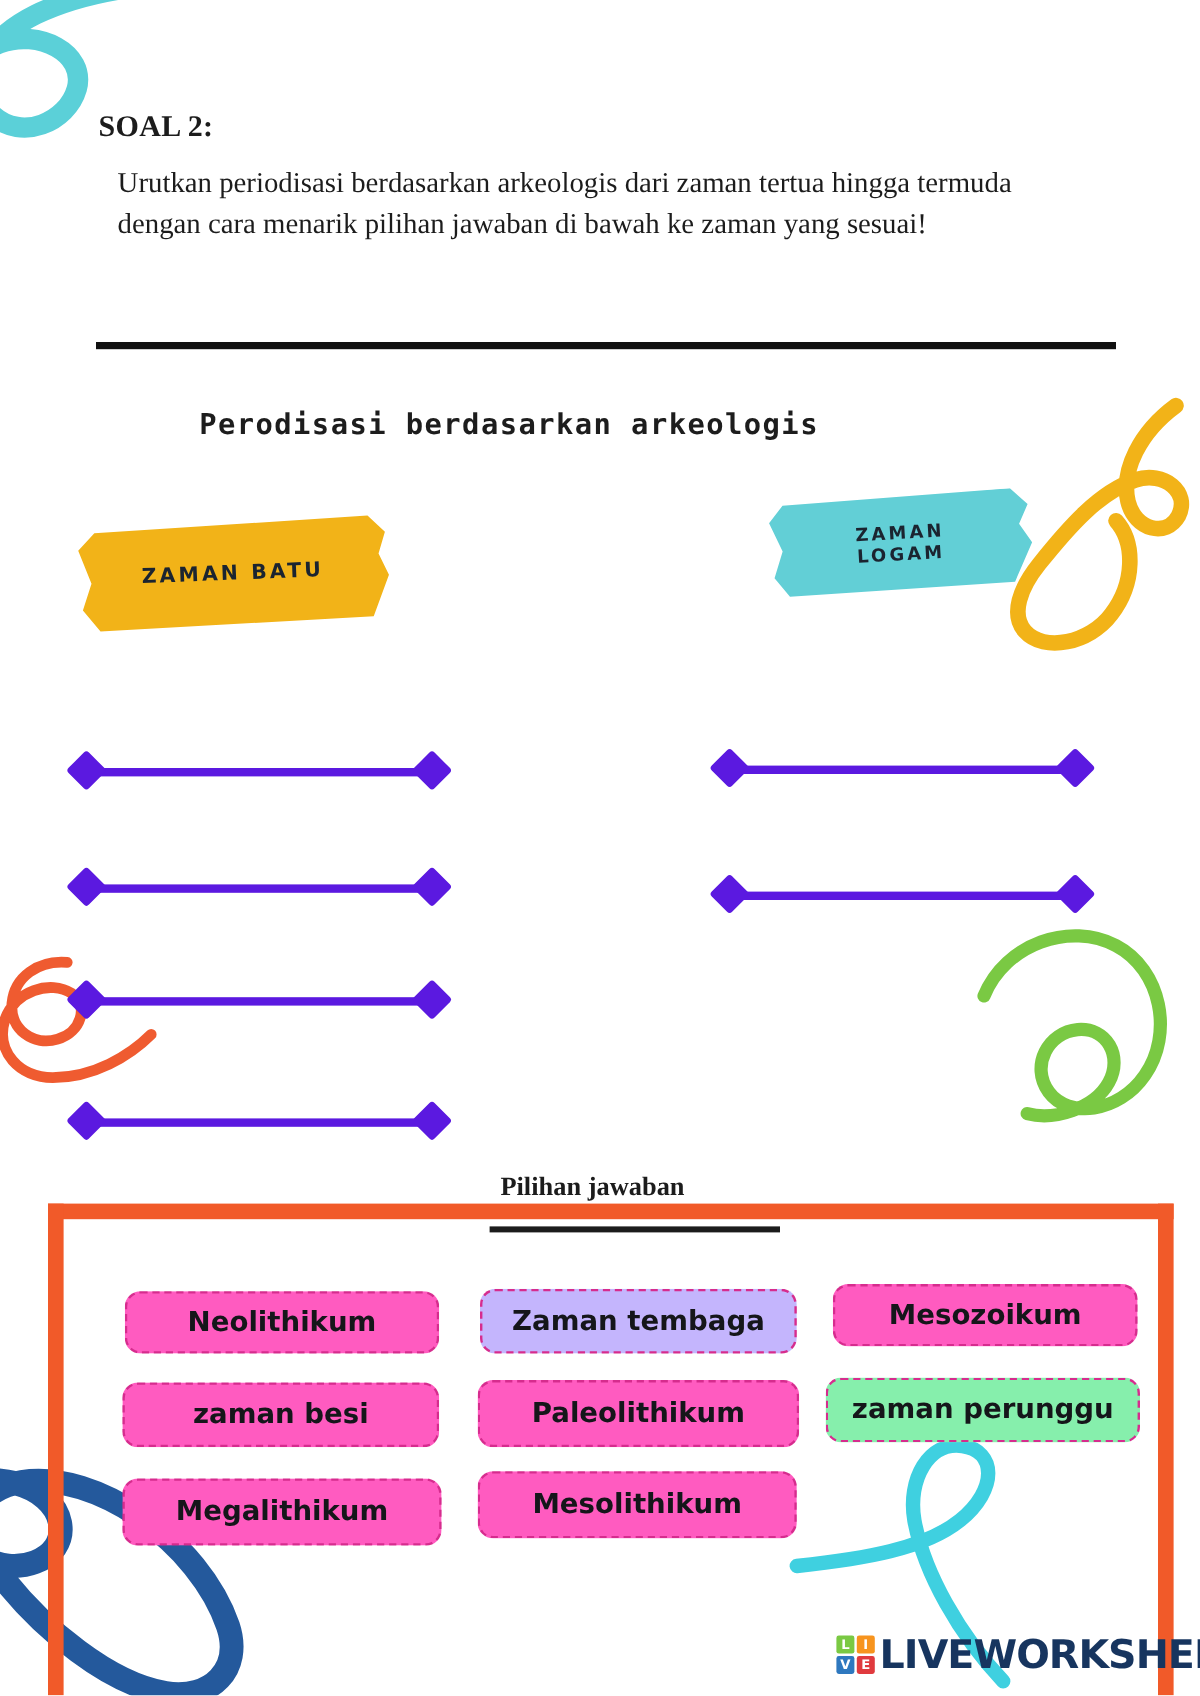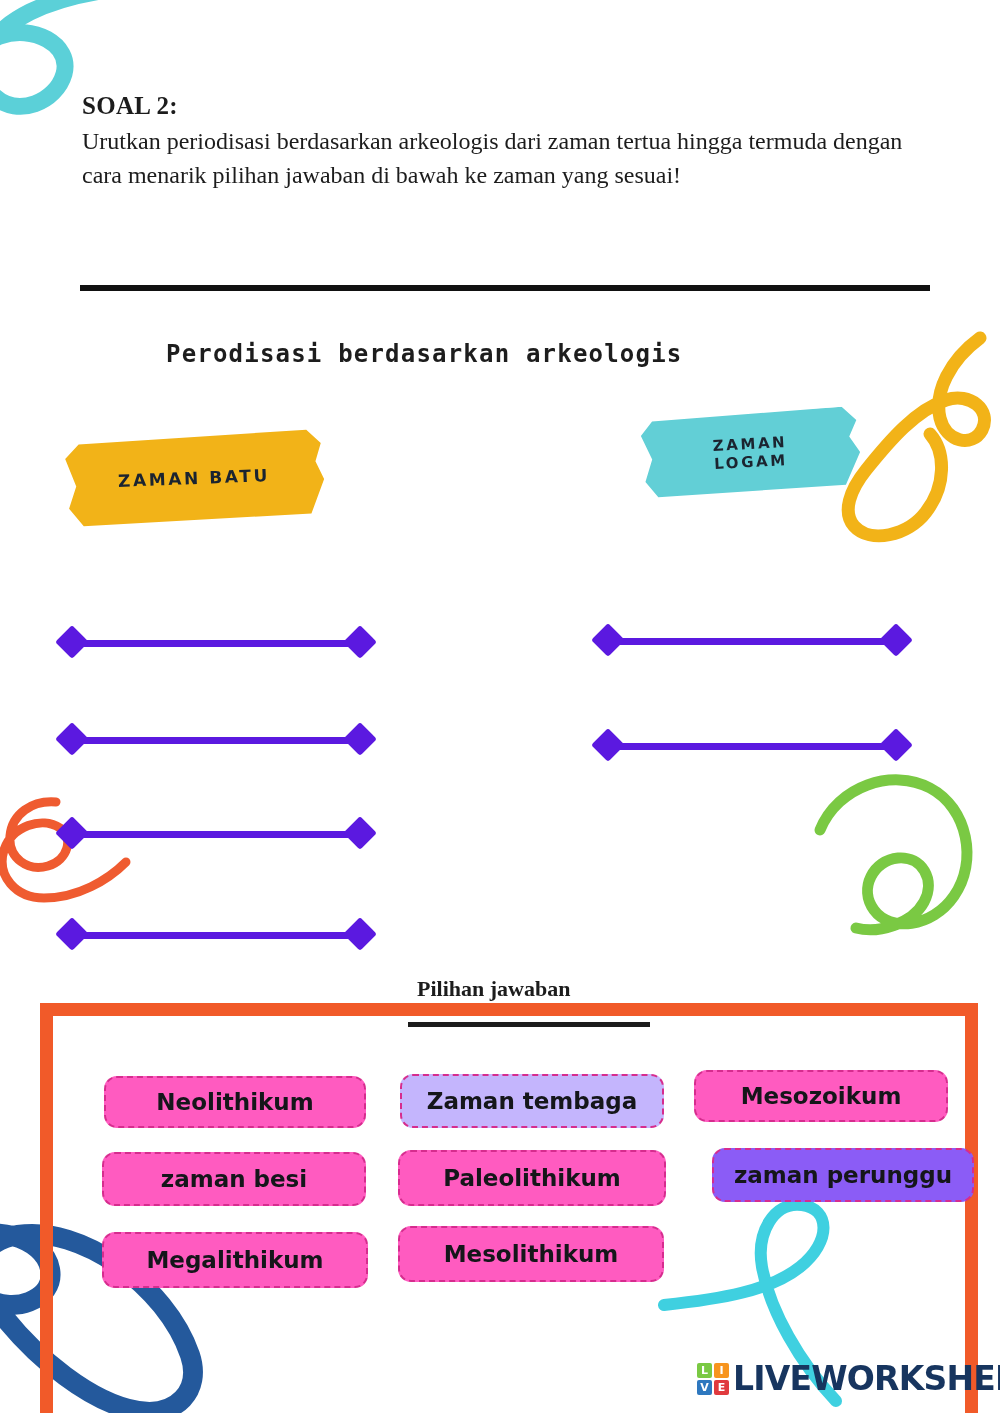--- a/index.html
+++ b/index.html
@@ -36,21 +36,21 @@
     font-size: 25px;
     color: #1c1c1c;
     letter-spacing: .3px;
     margin: 0 0 4px 0;
   }
   .soal-body {
     font-family: "Liberation Serif", serif;
     font-size: 24px;
     line-height: 1.42;
     color: #1c1c1c;
-    margin: 0;
+    margin: 16px;
     max-width: 830px;
   }
   .header-rule {
     position: absolute;
     left: 80px;
     top: 285px;
     width: 850px;
     height: 6px;
     background: #111111;
   }
@@ -349,21 +349,21 @@
       </div>
       <div class="chip" style="left: 694px; top: 12px; width: 254px; height: 52px; background: rgb(255, 91, 192); border-color: rgb(214, 44, 142);">
         <span>Mesozoikum</span>
       </div>
       <div class="chip" style="left: 102px; top: 94px; width: 264px; height: 54px; background: rgb(255, 91, 192); border-color: rgb(214, 44, 142); align-items: center;">
         <span>zaman besi</span>
       </div>
       <div class="chip" style="left: 398px; top: 92px; width: 268px; height: 56px; background: rgb(255, 91, 192); border-color: rgb(214, 44, 142);">
         <span>Paleolithikum</span>
       </div>
-      <div class="chip" style="left: 688px; top: 90px; width: 262px; height: 54px; background: #8b5cf6; border-color: rgb(214, 44, 142); margin-left: 24px;">
+      <div class="chip" style="left: 688px; top: 90px; width: 262px; height: 54px; background: #86efac; border-color: rgb(214, 44, 142);">
         <span>zaman perunggu</span>
       </div>
       <div class="chip" style="left: 102px; top: 174px; width: 266px; height: 56px; background: rgb(255, 91, 192); border-color: rgb(214, 44, 142); justify-content: center;">
         <span>Megalithikum</span>
       </div>
       <div class="chip" style="left: 398px; top: 168px; width: 266px; height: 56px; background: rgb(255, 91, 192); border-color: rgb(214, 44, 142);">
         <span>Mesolithikum</span>
       </div>
     </div>
 

